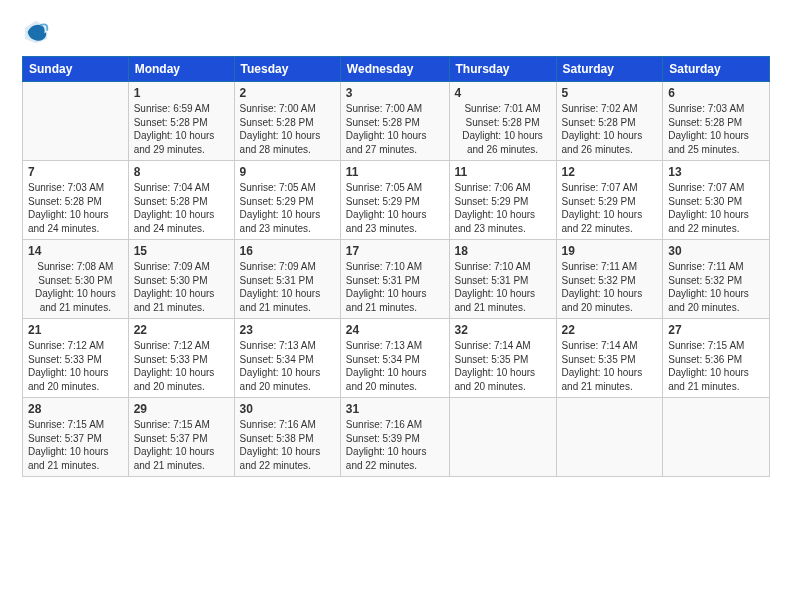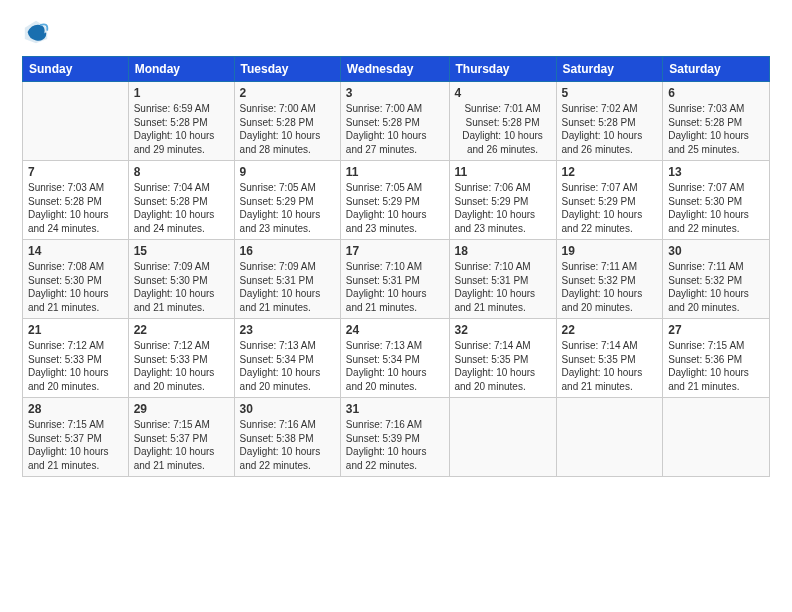--- a/index.html
+++ b/index.html
@@ -226,21 +226,21 @@
             <span class="day-number">13</span>
             <div class="day-info" style="white-space: pre-line;">Sunrise: 7:07 AM
 Sunset: 5:30 PM
 Daylight: 10 hours
 and 22 minutes.</div>
           </td>
         </tr>
         <tr>
           <td>
             <span class="day-number">14</span>
-            <div class="day-info" style="white-space: pre-line;">Sunrise: 7:08 AM
+            <div class="day-info" style="white-space: pre-line; text-align: center;">Sunrise: 7:08 AM
 Sunset: 5:30 PM
 Daylight: 10 hours
 and 21 minutes.</div>
           </td>
           <td>
             <span class="day-number">15</span>
             <div class="day-info" style="white-space: pre-line;">Sunrise: 7:09 AM
 Sunset: 5:30 PM
 Daylight: 10 hours
 and 21 minutes.</div>

